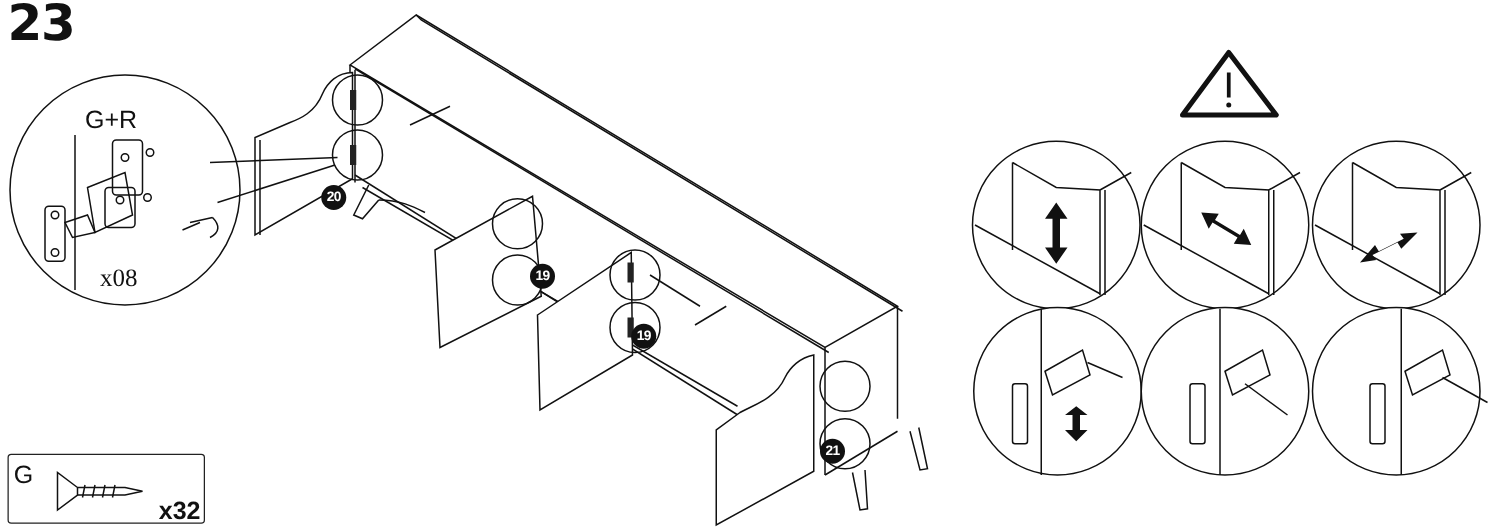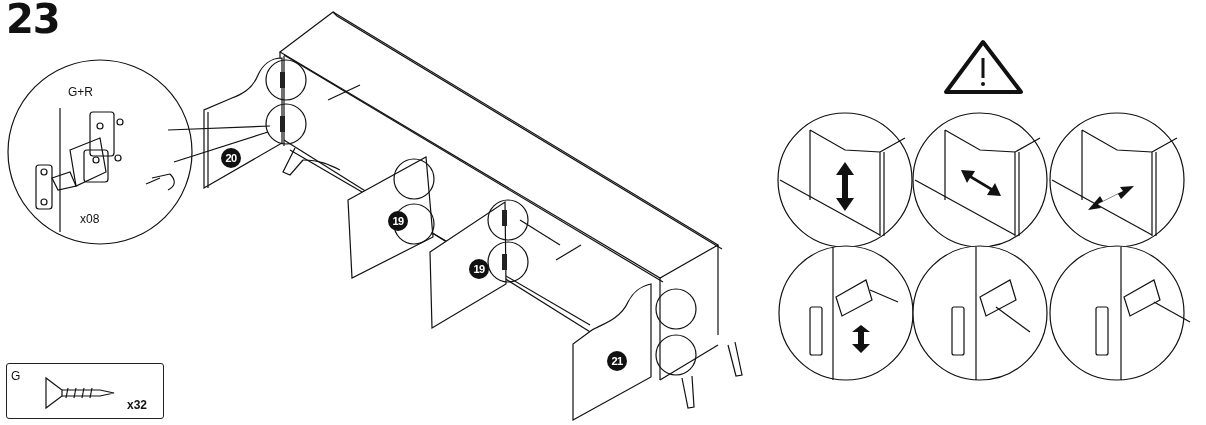--- a/index.html
+++ b/index.html
@@ -1,20 +1,20 @@
 <!DOCTYPE html>
 <html><head>
 <meta charset="utf-8">
 <style>
   html,body{margin:0;padding:0;background:#fff;}
   body{width:1206px;height:425px;position:relative;overflow:hidden;font-family:"Liberation Sans",sans-serif;color:#111;}
   .abs{position:absolute;}
   .step-num{left:6px;top:-4px;font-size:40px;font-weight:900;font-family:"DejaVu Sans",sans-serif;letter-spacing:-1px;}
-  .lbl{font-size:12px;}
-  .badge{position:absolute;width:20px;height:20px;border-radius:50%;background:#111;color:#fff;font-size:11px;font-weight:bold;display:flex;align-items:center;justify-content:center;letter-spacing:-0.5px;}
+  .lbl{font-size:20px;}
+  .badge{position:absolute;width:20px;height:20px;border-radius:50%;background:#111;color:#fff;font-size:11px;font-weight:bold;display:flex;align-items:center;justify-content:center;letter-spacing:-0.5px;margin-left:36px;}
   .partbox{left:6px;top:363px;width:158px;height:56px;border:1.5px solid #222;border-radius:3px;box-sizing:border-box;}
   svg{position:absolute;left:0;top:0;}
 </style>
 </head>
 <body>
 
 <svg width="1206" height="425" viewBox="0 0 1206 425" fill="none" stroke="#111" stroke-width="1.2">
 
   <g>
     <polygon points="280,52 333,12 718,245 660,278" fill="#fff"></polygon>
@@ -128,23 +128,23 @@
 
   <g>
     <path d="M46,378 L46,408 L62,396 L62,390 Z"></path>
     <path d="M62,390 L100,390 L114,393 L100,396 L62,396"></path>
     <path d="M68,388 L66,398 M76,388 L74,398 M84,388 L82,398 M92,388 L90,398"></path>
   </g>
 </svg>
 
 <div class="abs step-num">23</div>
 <div class="abs lbl" style="left:68px;top:85px;">G+R</div>
-<div class="abs lbl" style="left:80px;top:212px;">x08</div>
+<div class="abs lbl" style="left:80px;top:212px;font-family:Liberation Serif, serif;">x08</div>
 
 <div class="badge" style="left:221px;top:148px;">20</div>
 <div class="badge" style="left:388px;top:211px;">19</div>
 <div class="badge" style="left:469px;top:259px;">19</div>
-<div class="badge" style="left:607px;top:351px;">21</div>
+<div class="badge" style="left:620px;top:351px;">21</div>
 
 <div class="abs partbox">
   <span class="abs lbl" style="left:4px;top:5px;">G</span>
   <span class="abs lbl" style="left:120px;top:34px;font-weight:bold;">x32</span>
 </div>
 
 </body></html>

